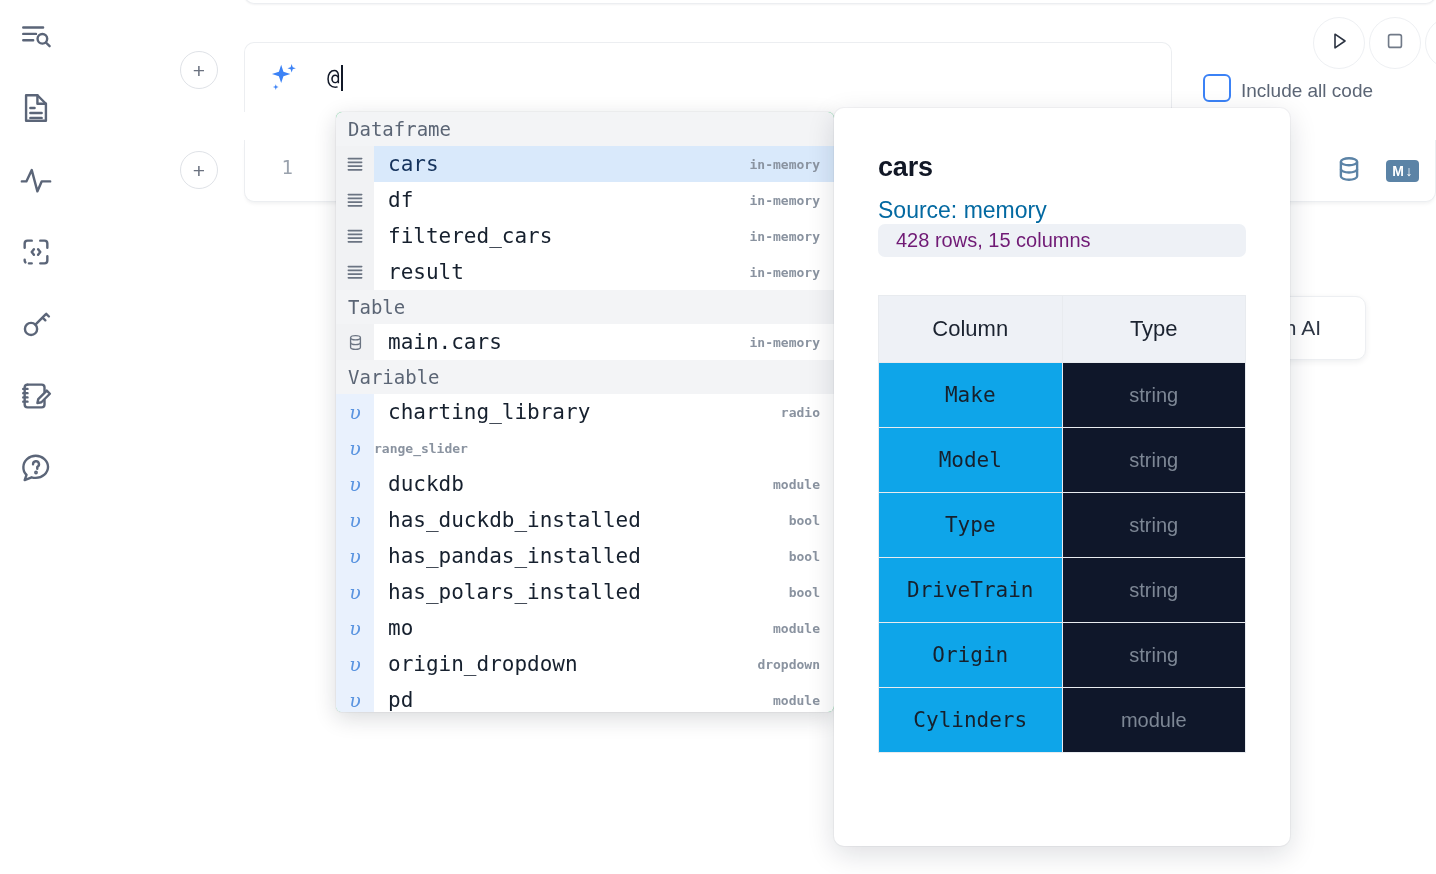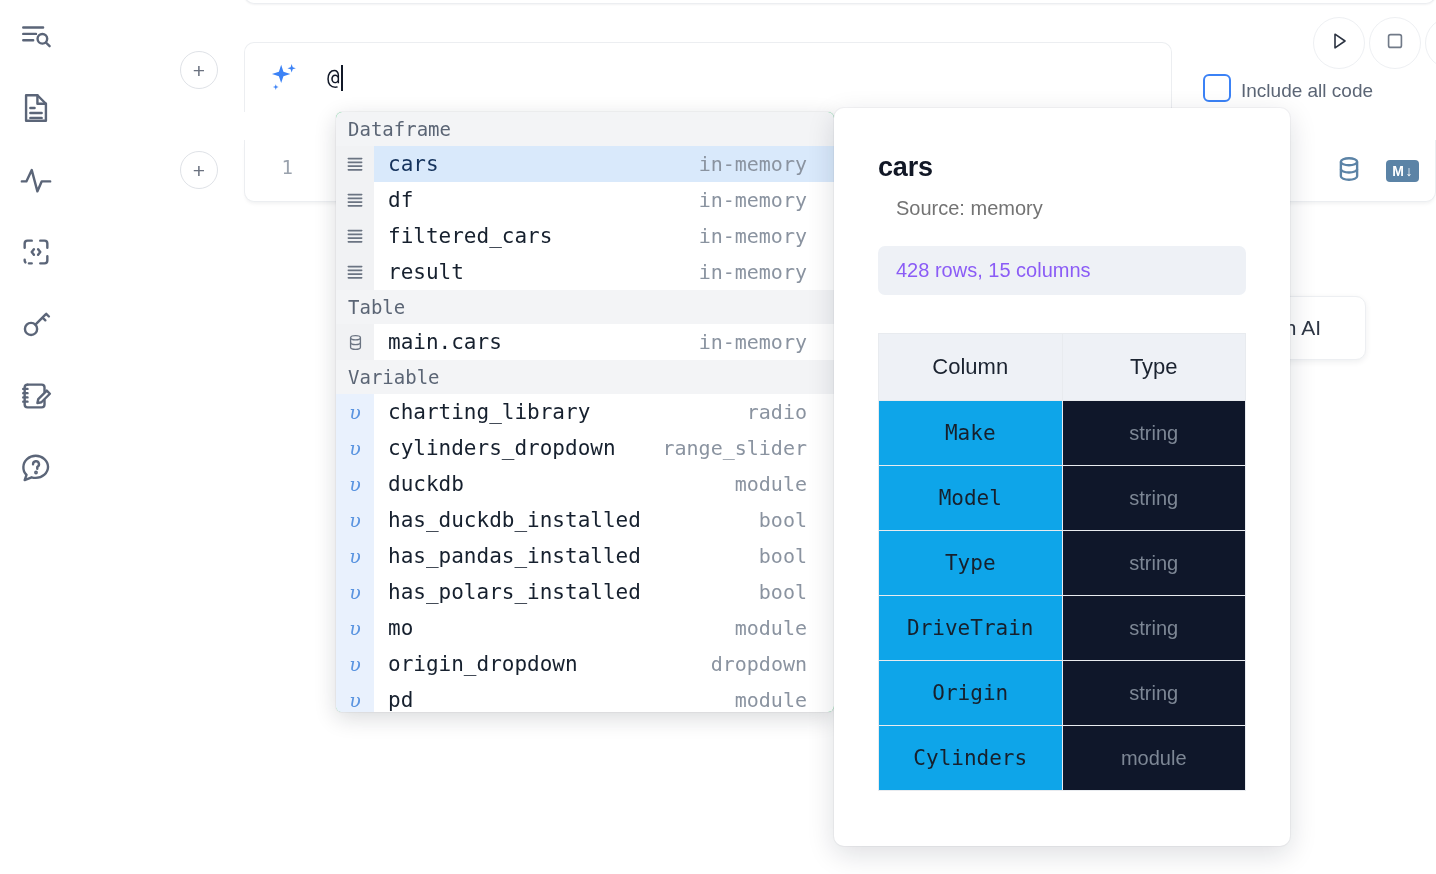--- a/index.html
+++ b/index.html
@@ -137,44 +137,44 @@
   }
   .ac-row.var .ac-gut { background: #e9f1fd; }
   .ac-row.sel .ac-gut { background: #f1f2f4; }
   .ac-name {
     flex: 1 1 auto; padding-left: 14px;
     font-family: "DejaVu Sans Mono", monospace; font-size: 21px;
     color: #16202e; white-space: nowrap;
   }
   .ac-row.sel .ac-name { color: #14325c; }
   .ac-type {
-    flex: 0 0 auto; padding-right: 27px;
-    font-family: "DejaVu Sans Mono", monospace; font-size: 20px;
-    color: #8a93a0; white-space: nowrap;
+    flex: 0 0 auto; padding-right: 14px;
+    font-family: "DejaVu Sans Mono", monospace; font-size: 13px;
+    color: #8a93a0; white-space: nowrap; font-weight: bold;
   }
   .vglyph {
     font-family: "DejaVu Serif", serif; font-style: italic;
     font-size: 19px; color: #5a94e0;
   }
 
   
   .info {
     position: absolute; left: 834px; top: 108px; width: 456px; height: 738px;
     background: #ffffff; border-radius: 10px;
     box-shadow: 0 8px 28px rgba(16,24,40,.14), 0 0 0 1px rgba(16,24,40,.04);
     overflow: hidden; z-index: 30;
   }
   .info-pad { padding: 44px 44px 0 44px; }
   .info-title {
     font-size: 27px; font-weight: 700; color: #121826; letter-spacing: -.2px;
   }
-  .info-source { margin-top: 14px; font-size: 20px; color: #737373; margin-left: 18px; }
+  .info-source { margin-top: 14px; font-size: 23px; color: #0369a1; }
   .info-chip {
-    margin-top: 26px; background: #eef1f6; border-radius: 7px;
-    padding: 13px 18px; font-size: 20px; color: #8b5cf6;
+    background: #eef1f6; border-radius: 7px;
+    padding: 5px 18px; font-size: 20px; color: #701a75;
   }
   .info-table {
     margin-top: 38px; width: 368px; border-collapse: collapse;
     border: 1px solid #e3e7ec; table-layout: fixed;
   }
   .info-table th, .info-table td {
     border: 1px solid #e8ebef; text-align: center;
     padding: 20px 18px; font-size: 21px;
   }
   .info-table th {
@@ -374,21 +374,20 @@
           <div class="ac-gut">
             <span class="vglyph">υ</span>
           </div>
           <div class="ac-name">charting_library</div>
           <div class="ac-type">radio</div>
         </div>
         <div class="ac-row var">
           <div class="ac-gut">
             <span class="vglyph">υ</span>
           </div>
-          <div class="ac-name">cylinders_dropdown</div>
           <div class="ac-type">range_slider</div>
         </div>
         <div class="ac-row var">
           <div class="ac-gut">
             <span class="vglyph">υ</span>
           </div>
           <div class="ac-name">duckdb</div>
           <div class="ac-type">module</div>
         </div>
         <div class="ac-row var">

